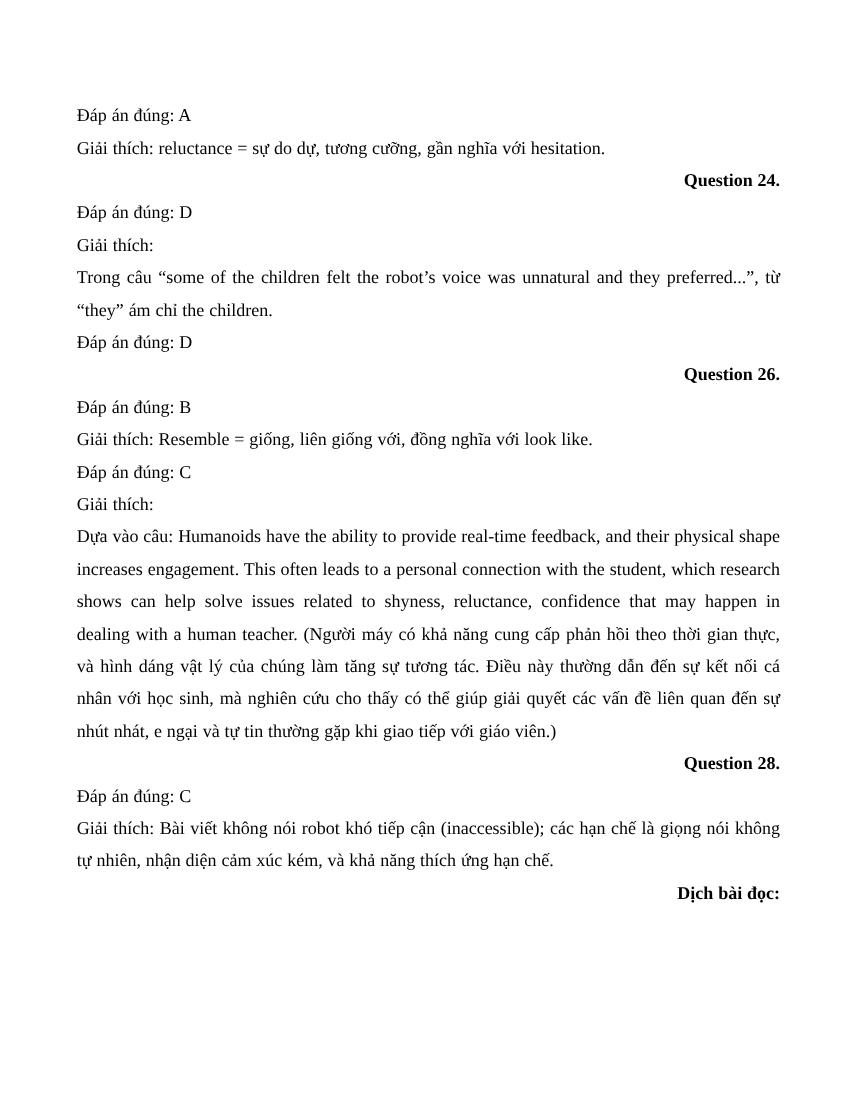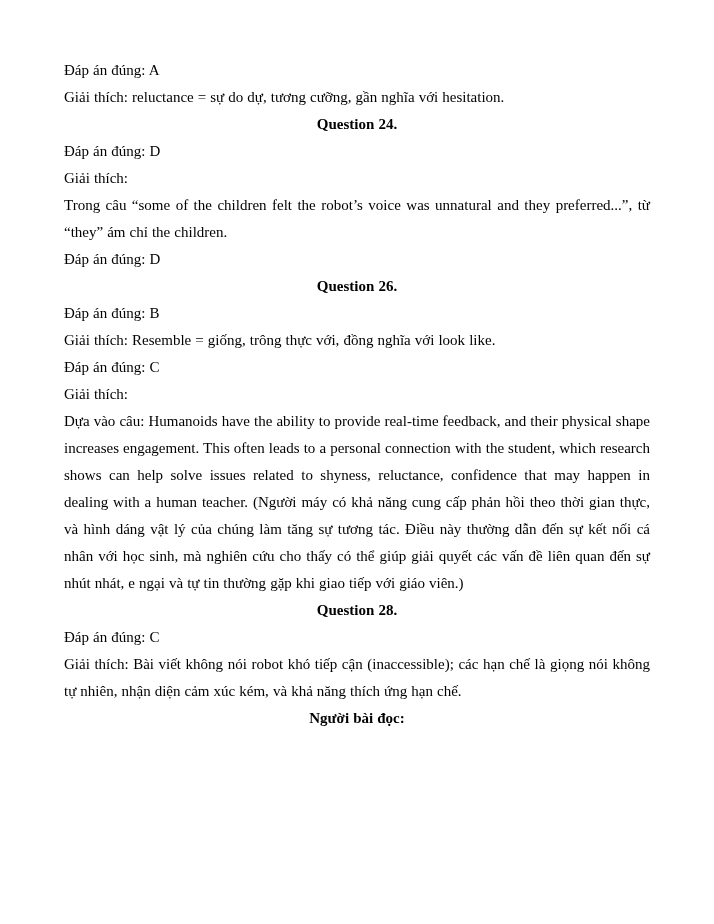--- a/index.html
+++ b/index.html
@@ -6,56 +6,56 @@
     margin: 0;
     padding: 0;
     background: #ffffff;
   }
   .page {
     position: relative;
     width: 714px;
     height: 753px;
     background: #ffffff;
     box-sizing: border-box;
-    padding: 57px 64px 0 64px;
+    padding: 84px 64px 0 64px;
     overflow: hidden;
     font-family: "Liberation Serif", "DejaVu Serif", serif;
     font-size: 15px;
     color: #000000;
   }
   .content {
     width: 586px;
   }
   .para {
     margin: 0;
     line-height: 27px;
     text-align: justify;
     word-spacing: 0.02em;
   }
   .para.heading {
     font-weight: 700;
-    text-align: center;
+    text-align: right;
   }
 </style>
 </head>
 <body>
 
 <div class="page">
   <div class="content" id="content">
       <p class="para normal">Đáp án đúng: A</p>
       <p class="para normal">Giải thích: reluctance = sự do dự, tương cưỡng, gần nghĩa với hesitation.</p>
       <p class="para heading">Question 24.</p>
       <p class="para normal">Đáp án đúng: D</p>
       <p class="para normal">Giải thích:</p>
       <p class="para normal">Trong câu “some of the children felt the robot’s voice was unnatural and they preferred...”, từ “they” ám chỉ the children.</p>
       <p class="para normal">Đáp án đúng: D</p>
       <p class="para heading">Question 26.</p>
       <p class="para normal">Đáp án đúng: B</p>
-      <p class="para normal">Giải thích: Resemble = giống, trông thực với, đồng nghĩa với look like.</p>
+      <p class="para normal">Giải thích: Resemble = giống, liên giống với, đồng nghĩa với look like.</p>
       <p class="para normal">Đáp án đúng: C</p>
       <p class="para normal">Giải thích:</p>
       <p class="para normal">Dựa vào câu: Humanoids have the ability to provide real-time feedback, and their physical shape increases engagement. This often leads to a personal connection with the student, which research shows can help solve issues related to shyness, reluctance, confidence that may happen in dealing with a human teacher. (Người máy có khả năng cung cấp phản hồi theo thời gian thực, và hình dáng vật lý của chúng làm tăng sự tương tác. Điều này thường dẫn đến sự kết nối cá nhân với học sinh, mà nghiên cứu cho thấy có thể giúp giải quyết các vấn đề liên quan đến sự nhút nhát, e ngại và tự tin thường gặp khi giao tiếp với giáo viên.)</p>
       <p class="para heading">Question 28.</p>
       <p class="para normal">Đáp án đúng: C</p>
       <p class="para normal">Giải thích: Bài viết không nói robot khó tiếp cận (inaccessible); các hạn chế là giọng nói không tự nhiên, nhận diện cảm xúc kém, và khả năng thích ứng hạn chế.</p>
-      <p class="para heading">Người bài đọc:</p>
+      <p class="para heading">Dịch bài đọc:</p>
     </div>
 </div>
 
 </body></html>

